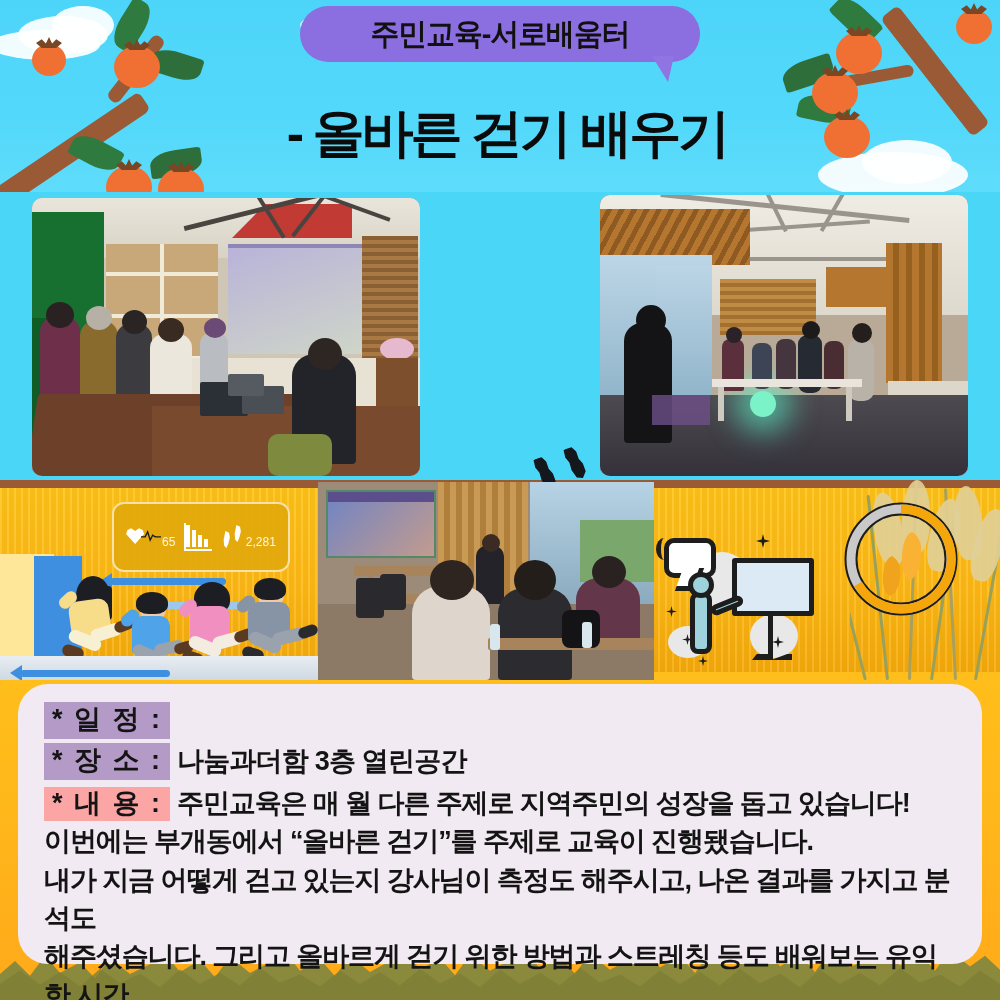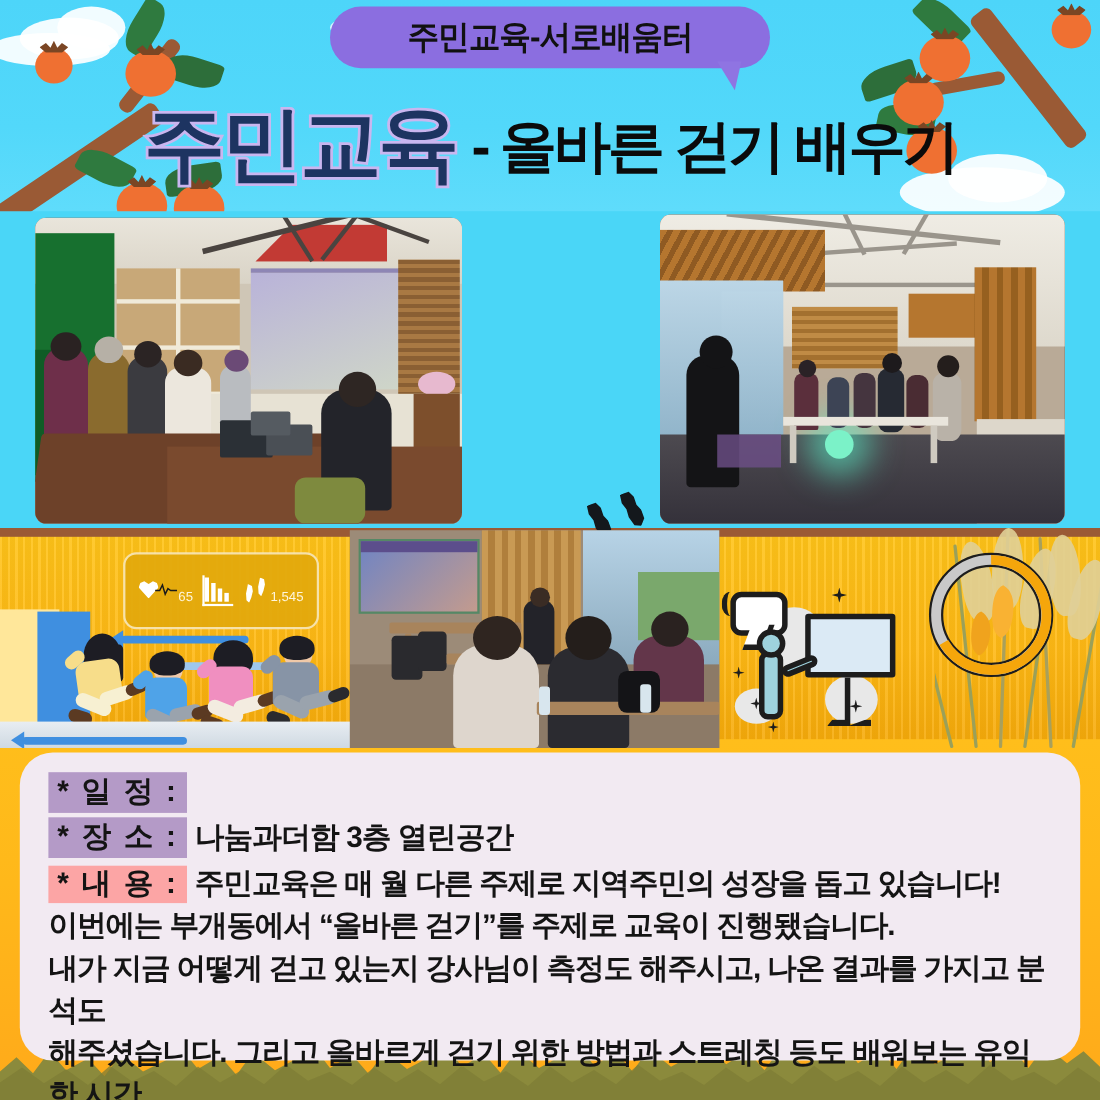--- a/index.html
+++ b/index.html
@@ -319,21 +319,20 @@
     <div class="persimmon" style="right:130px;top:116px;"></div>
     <div class="persimmon" style="right:8px;top:10px;width:36px;height:34px;"></div>
   </div>
 </div>
 
 <div class="badge">
   <span>주민교육-서로배움터</span>
 </div>
 
 <div class="title">
-  <span class="t1">주민교육</span>
   <span class="t2">- 올바른 걷기 배우기</span>
 </div>
 
 <div class="photorow">
 
   <div class="photo ph-left">
     <div class="pl-bg"></div>
     <div class="pl-ceil"></div>
     <div class="pl-redband"></div>
     <div class="pl-truss" style="left:150px;top:10px;width:150px;height:5px;transform:rotate(-14deg);"></div>
@@ -503,21 +502,21 @@
       <b style="left:20px;height:8px;"></b>
       <i style="position:absolute;left:0;bottom:0;width:28px;height:2px;background:#fff;display:block;"></i>
       <i style="position:absolute;left:0;bottom:0;width:2px;height:28px;background:#fff;display:block;"></i>
     </span>
   </div>
   <div class="wg-item">
     <span class="foots">
       <i style="left:0;top:6px;width:10px;height:17px;"></i>
       <i style="left:11px;top:0;width:10px;height:17px;"></i>
     </span>
-    <span class="wg-val">1,545</span>
+    <span class="wg-val">2,281</span>
   </div>
 </div>
 
 <div class="ph-center">
   <div class="pc-wood"></div>
   <div class="pc-win"></div>
   <div class="pc-green"></div>
   <div class="pc-screen"></div>
   <div style="position:absolute;left:10px;top:10px;width:106px;height:10px;background:#5c4e8c;"></div>
   <div class="pc-floor"></div>

